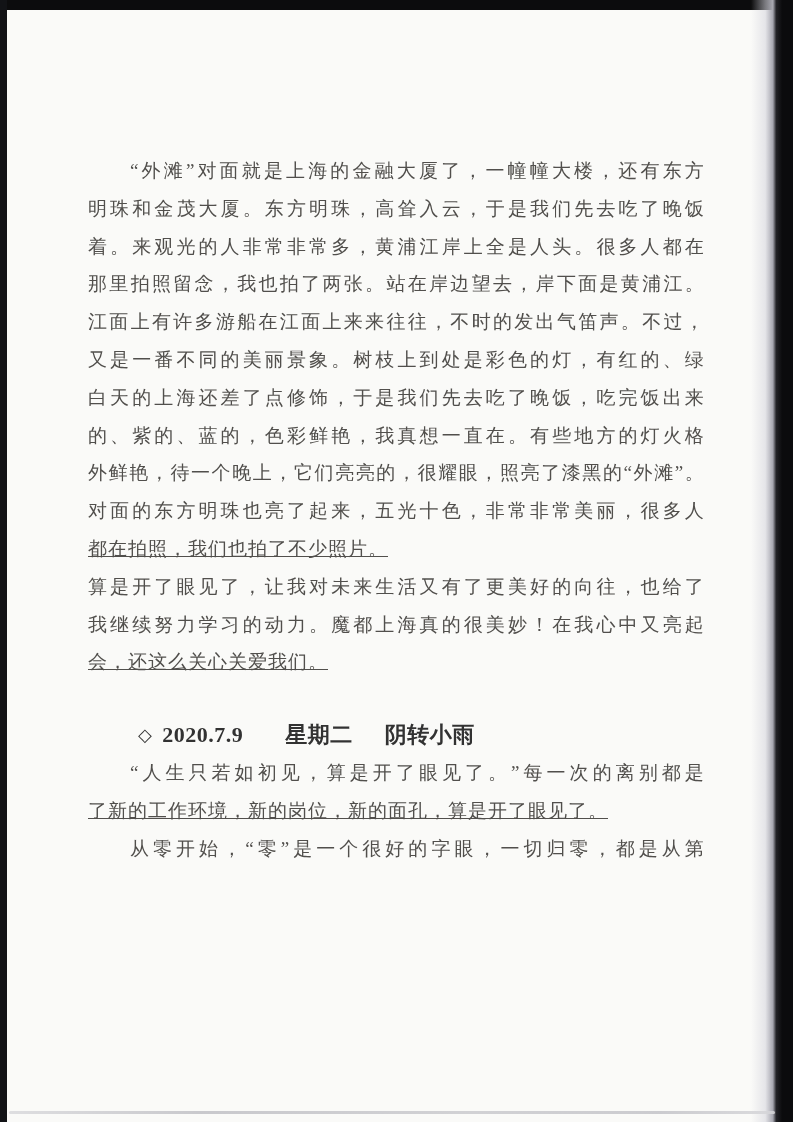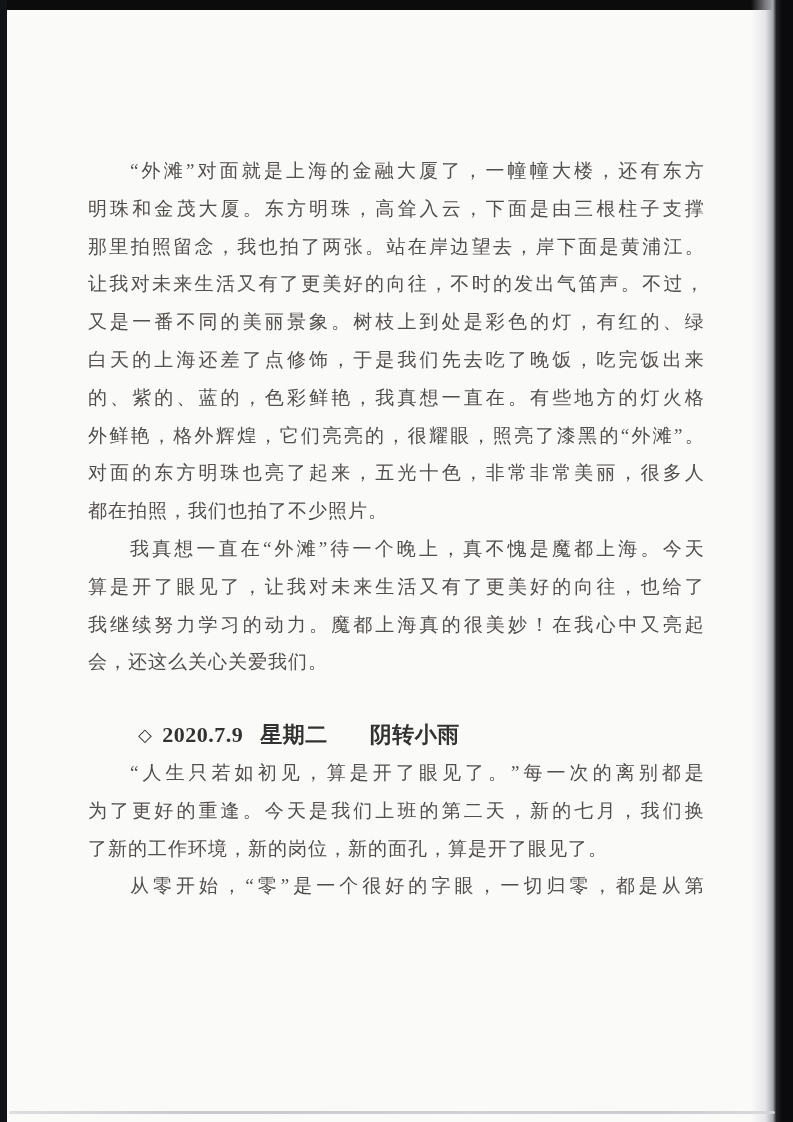--- a/index.html
+++ b/index.html
@@ -51,72 +51,71 @@
   .line {
     font-size: 19px;
     line-height: 37.8px;
     height: 37.8px;
     text-align: justify;
     text-align-last: justify;
     text-justify: inter-character;
     letter-spacing: 0.2px;
   }
   .line.indent { padding-left: 42px; }
-  .line.end { text-align-last: left; letter-spacing: 1px; }
+  .line.end { text-align-last: left; letter-spacing: 1px; text-decoration: underline; }
   .entry-heading {
     margin-top: 35px;
     padding-left: 50px;
     height: 37.8px;
     line-height: 37.8px;
     font-size: 22px;
     font-weight: 700;
     color: #323232;
     display: flex;
     align-items: baseline;
     letter-spacing: 0.5px;
   }
   .entry-heading .marker { font-size: 18px; margin-right: 10px; transform: translateY(-1px); }
-  .entry-heading .date { margin-right: 17px; }
-  .entry-heading .weekday { margin-right: 42px; }
+  .entry-heading .date { margin-right: 42px; }
+  .entry-heading .weekday { margin-right: 32px; }
 </style>
 </head>
 <body>
 
 <div class="scan">
 
   <div class="edge-top"></div>
   <div class="edge-left"></div>
   <div class="edge-right"></div>
   <div class="edge-bottom-line"></div>
 
   <div class="textblock">
 
     <div class="line indent">“外滩”对面就是上海的金融大厦了，一幢幢大楼，还有东方</div>
-    <div class="line">明珠和金茂大厦。东方明珠，高耸入云，下面是由三根柱子支撑</div>
+    <div class="line">明珠和金茂大厦。东方明珠，高耸入云，于是我们先去吃了晚饭</div>
+    <div class="line">着。来观光的人非常非常多，黄浦江岸上全是人头。很多人都在</div>
     <div class="line">那里拍照留念，我也拍了两张。站在岸边望去，岸下面是黄浦江。</div>
-    <div class="line">让我对未来生活又有了更美好的向往，不时的发出气笛声。不过，</div>
+    <div class="line">江面上有许多游船在江面上来来往往，不时的发出气笛声。不过，</div>
     <div class="line">又是一番不同的美丽景象。树枝上到处是彩色的灯，有红的、绿</div>
     <div class="line">白天的上海还差了点修饰，于是我们先去吃了晚饭，吃完饭出来</div>
     <div class="line">的、紫的、蓝的，色彩鲜艳，我真想一直在。有些地方的灯火格</div>
-    <div class="line">外鲜艳，格外辉煌，它们亮亮的，很耀眼，照亮了漆黑的“外滩”。</div>
+    <div class="line">外鲜艳，待一个晚上，它们亮亮的，很耀眼，照亮了漆黑的“外滩”。</div>
     <div class="line">对面的东方明珠也亮了起来，五光十色，非常非常美丽，很多人</div>
     <div class="line end">都在拍照，我们也拍了不少照片。</div>
 
-    <div class="line indent">我真想一直在“外滩”待一个晚上，真不愧是魔都上海。今天</div>
     <div class="line">算是开了眼见了，让我对未来生活又有了更美好的向往，也给了</div>
     <div class="line">我继续努力学习的动力。魔都上海真的很美妙！在我心中又亮起</div>
     <div class="line end">会，还这么关心关爱我们。</div>
 
     <div class="entry-heading">
       <span class="marker">◇</span>
       <span class="date">2020.7.9</span>
       <span class="weekday">星期二</span>
       <span class="weather">阴转小雨</span>
     </div>
 
     <div class="line indent">“人生只若如初见，算是开了眼见了。”每一次的离别都是</div>
-    <div class="line">为了更好的重逢。今天是我们上班的第二天，新的七月，我们换</div>
     <div class="line end">了新的工作环境，新的岗位，新的面孔，算是开了眼见了。</div>
 
     <div class="line indent">从零开始，“零”是一个很好的字眼，一切归零，都是从第</div>
 
   </div>
 </div>
 
 </body></html>

